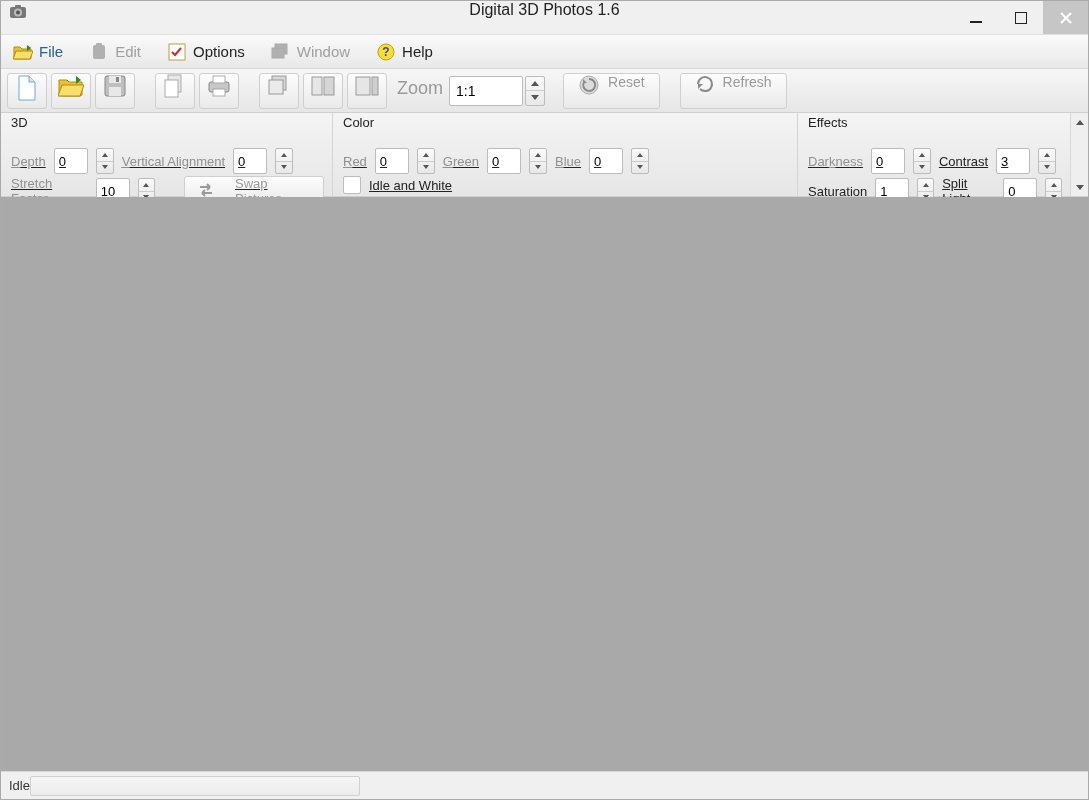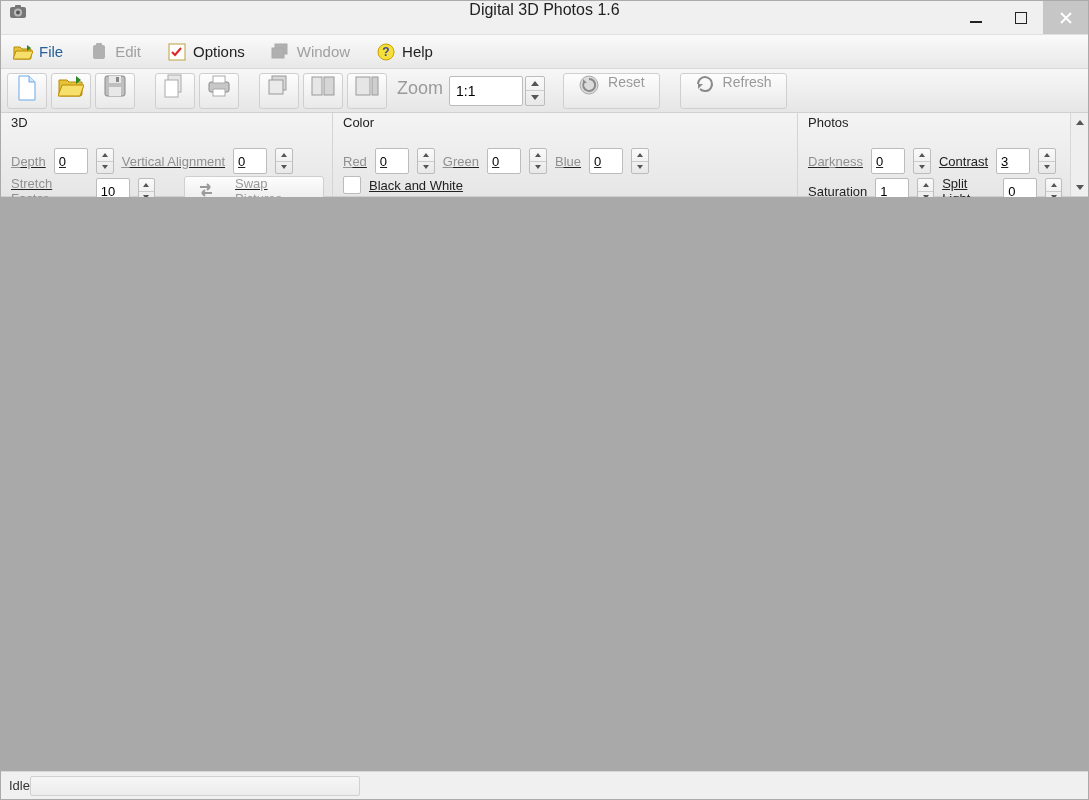--- a/index.html
+++ b/index.html
@@ -394,26 +394,26 @@
           <div>
             <div class="tri-up"></div>
           </div>
           <div>
             <div class="tri-dn"></div>
           </div>
         </div>
     </div>
     <div class="panel-row">
       <div class="chk"></div>
-      <span style="color:#222">Black and White</span>
+      <span style="color:#222">Idle and White</span>
     </div>
   </div>
 
   <div class="panel" style="width:272px;border-right:none">
-    <div class="panel-title">Photos</div>
+    <div class="panel-title">Effects</div>
     <div class="panel-row">
       <span class="field-lbl">Dar<span class="u">k</span>ness</span>
       <input class="num-input" value="0" style="">
       <div class="spin-sm">
           <div>
             <div class="tri-up"></div>
           </div>
           <div>
             <div class="tri-dn"></div>
           </div>

